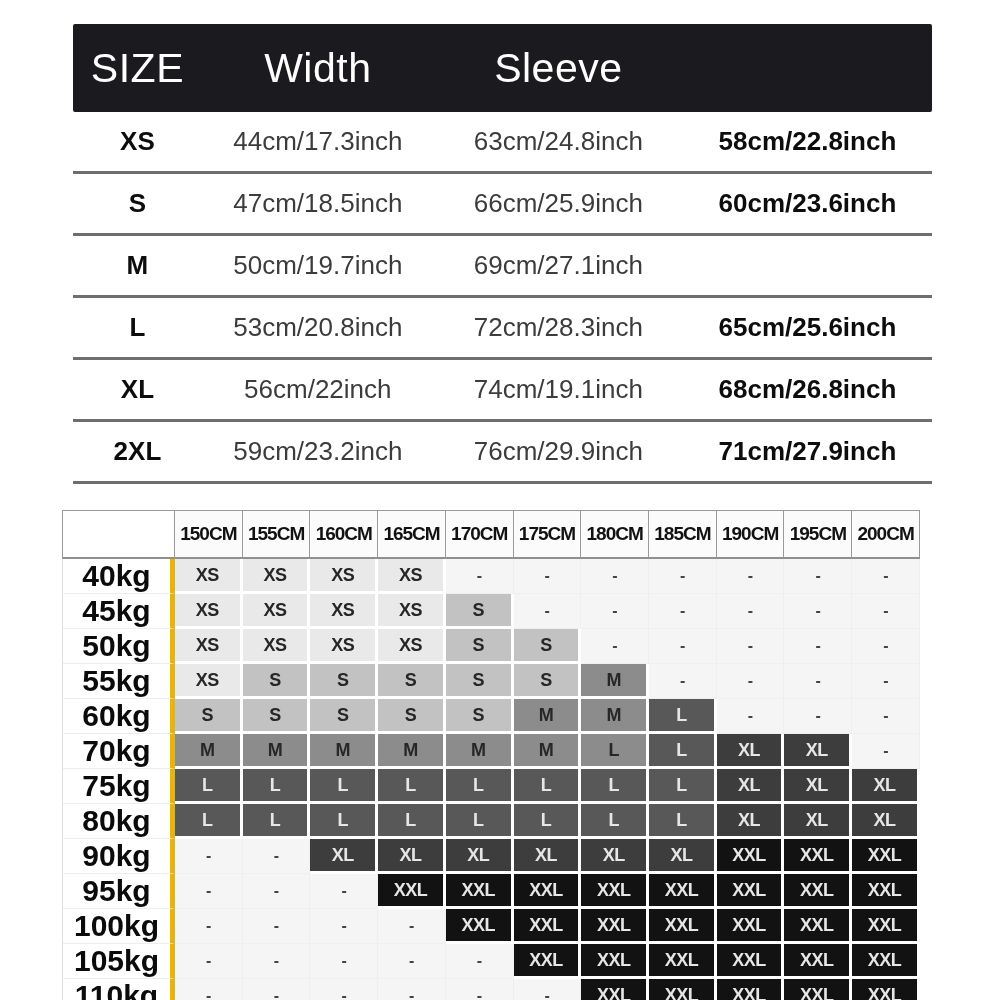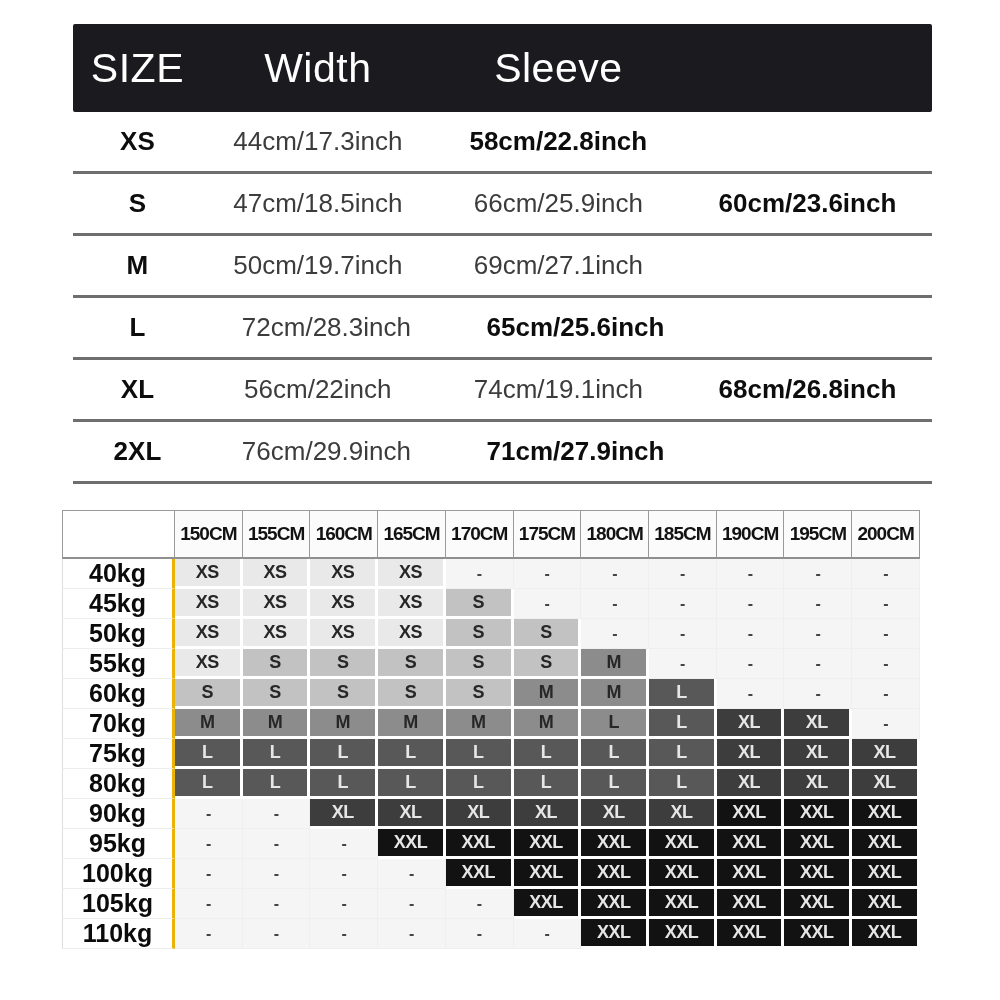--- a/index.html
+++ b/index.html
@@ -39,22 +39,22 @@
   .matrix th, .matrix td { padding:0; text-align:center; vertical-align:middle; }
   .matrix th.h {
     height:46px; font-size:19px; font-weight:bold; color:#121212;
     letter-spacing:-1px;
     background:#fbfbfb;
     border-top:1px solid #9a9a9a; border-right:1px solid #9a9a9a; border-bottom:2px solid #8f8f8f;
   }
   .matrix th.corner { border-left:1px solid #9a9a9a; background:#ffffff; }
   .matrix tr.wrow { height:29px; }
   .matrix td.wlabel {
-    font-size:25px; font-weight:bold; color:#0b0b0b; background:#ffffff;
-    border-left:1px solid #dddddd; border-right:3px solid #eab308; border-bottom:1px solid #ededed;
+    font-size:30px; font-weight:bold; color:#0b0b0b; background:#ffffff;
+    border-left:1px solid #dddddd; border-right:5px solid #eab308; border-bottom:1px solid #ededed;
   }
   .matrix td.cell { font-size:18px; font-weight:bold; letter-spacing:-0.5px; }
   .matrix td.empty {
     background:var(--empty-cell-bg,#f5f5f5); color:#454545; font-size:16px;
     border-right:1px solid #efefef; border-bottom:1px solid #efefef;
   }
   .matrix td.sh { border-right:3px solid #ffffff; border-bottom:3px solid #ffffff; }
   .matrix td.dark-text  { color:#272727; }
   .matrix td.light-text { color:#e6e6e6; }
 </style>
@@ -64,46 +64,49 @@
 <div class="size-table">
   <div class="st-header">
     <div class="hc c1">SIZE</div>
     <div class="hc c2">Width</div>
     <div class="hc c4">Sleeve</div>
   </div>
   <div>
       <div class="st-row">
         <div class="size c1">XS</div>
         <div class="wl c2">44cm/17.3inch</div>
+        <div class="wl c3">63cm/24.8inch</div>
         <div class="sleeve c4">58cm/22.8inch</div>
       </div>
       <div class="st-row">
         <div class="size c1">S</div>
         <div class="wl c2">47cm/18.5inch</div>
         <div class="wl c3">66cm/25.9inch</div>
         <div class="sleeve c4">60cm/23.6inch</div>
       </div>
       <div class="st-row">
         <div class="size c1">M</div>
         <div class="wl c2">50cm/19.7inch</div>
         <div class="wl c3">69cm/27.1inch</div>
       </div>
       <div class="st-row">
         <div class="size c1">L</div>
+        <div class="wl c2">53cm/20.8inch</div>
         <div class="wl c3">72cm/28.3inch</div>
         <div class="sleeve c4">65cm/25.6inch</div>
       </div>
       <div class="st-row">
         <div class="size c1">XL</div>
         <div class="wl c2">56cm/22inch</div>
         <div class="wl c3">74cm/19.1inch</div>
         <div class="sleeve c4">68cm/26.8inch</div>
       </div>
       <div class="st-row">
         <div class="size c1">2XL</div>
+        <div class="wl c2">59cm/23.2inch</div>
         <div class="wl c3">76cm/29.9inch</div>
         <div class="sleeve c4">71cm/27.9inch</div>
       </div>
     </div>
 </div>
 
 <table class="matrix">
   <colgroup>
       <col style="width: 113px;">
       <col>

